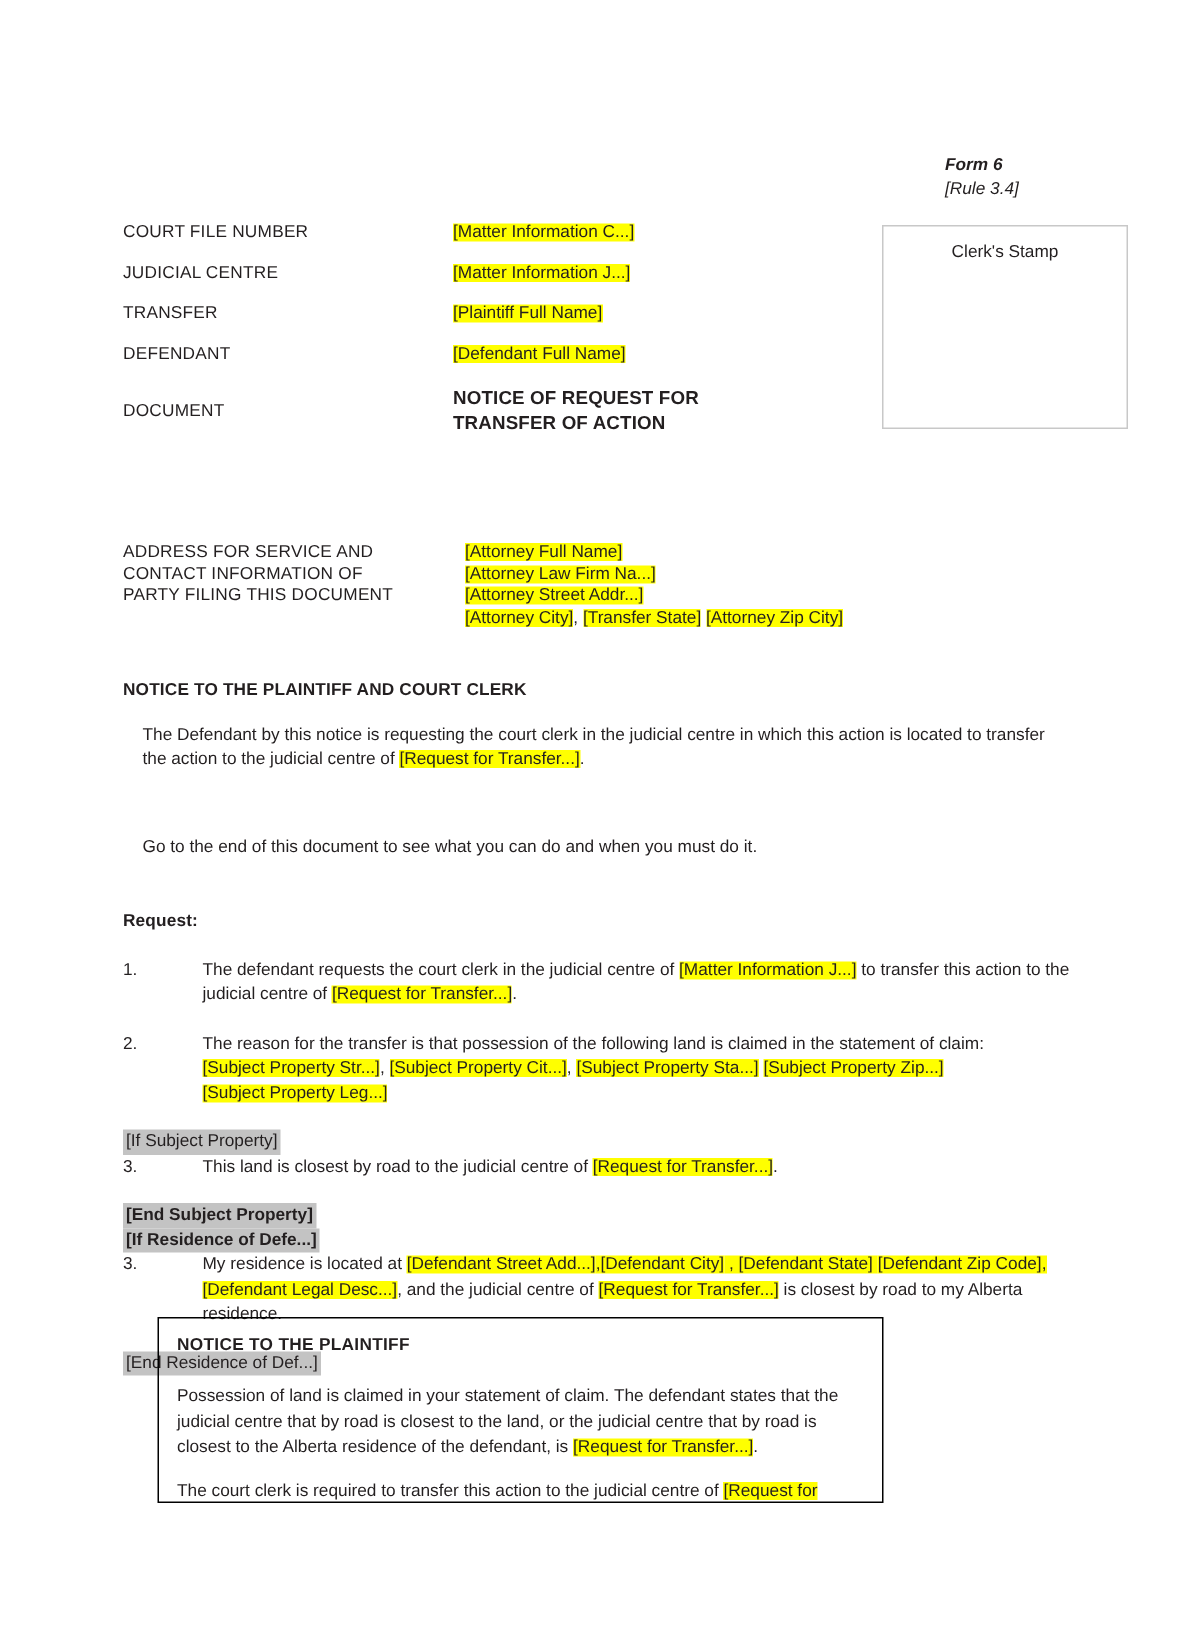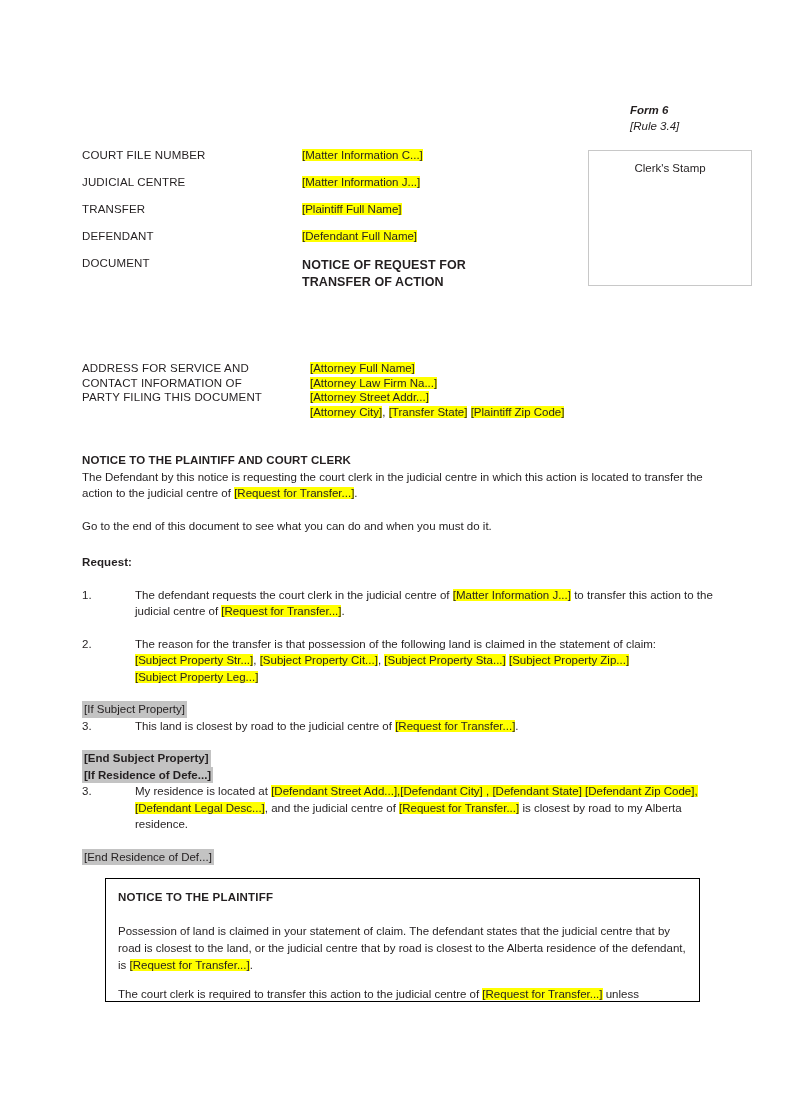--- a/index.html
+++ b/index.html
@@ -74,21 +74,21 @@
     margin-bottom: 15px;
   }
   .cap-label {
     width: 220px;
     flex: 0 0 220px;
     letter-spacing: 0.15px;
   }
   .cap-value {
     flex: 1;
   }
-  .cap-row.document { margin-bottom: 0; }
+  .cap-row.document { margin-bottom: 0; align-items: center; }
   .doc-title {
     font-weight: bold;
     font-size: 12.5px;
     line-height: 17px;
     letter-spacing: 0.1px;
   }
 
   
   .address-block {
     position: absolute;
@@ -117,21 +117,21 @@
     top: 452px;
     width: 636px;
     font-size: 11.5px;
     line-height: 16.5px;
   }
   .heading {
     font-weight: bold;
     font-size: 11.5px;
     letter-spacing: 0.1px;
   }
-  .para { margin: 0; }
+  .para { margin: 13px; }
   .spacer-12 { height: 12px; }
   .spacer-16 { height: 16px; }
   .spacer-20 { height: 20px; }
 
   
   .item {
     display: flex;
     align-items: flex-start;
   }
   .item-num {
@@ -144,21 +144,21 @@
     display: inline-block;
     padding: 0 2px;
   }
   .marker-line { margin: 0; }
 
   
   .notice-box {
     position: absolute;
     left: 105px;
     top: 878px;
-    width: 595px;
+    width: 484px;
     border: 1.5px solid #000000;
     box-sizing: border-box;
     padding: 10px 12px 0 12px;
     font-size: 11.5px;
     line-height: 17px;
     height: 124px;
     overflow: hidden;
   }
   .notice-box .nb-title {
     font-weight: bold;
@@ -217,21 +217,21 @@
   <div class="address-block">
     <div class="addr-label">
       <div>ADDRESS FOR SERVICE AND</div>
       <div>CONTACT INFORMATION OF</div>
       <div>PARTY FILING THIS DOCUMENT</div>
     </div>
     <div class="addr-value">
       <div><span class="hl">[Attorney Full Name]</span></div>
       <div><span class="hl">[Attorney Law Firm Na...]</span></div>
       <div><span class="hl">[Attorney Street Addr...]</span></div>
-      <div><span class="hl">[Attorney City]</span><span>,</span> <span class="hl">[Transfer State]</span> <span class="hl">[Plaintiff Zip Code]</span></div>
+      <div><span class="hl">[Attorney City]</span><span>,</span> <span class="hl">[Transfer State]</span> <span class="hl">[Attorney Zip City]</span></div>
     </div>
   </div>
 
   <div class="body-area">
 
     <div class="heading">NOTICE TO THE PLAINTIFF AND COURT CLERK</div>
 
     <p class="para"><span>The Defendant by this notice is requesting the court clerk in the judicial centre in which this action is located to transfer the action to the judicial centre of </span><span class="hl">[Request for Transfer...]</span><span>.</span></p>
 
     <div class="spacer-16"></div>

